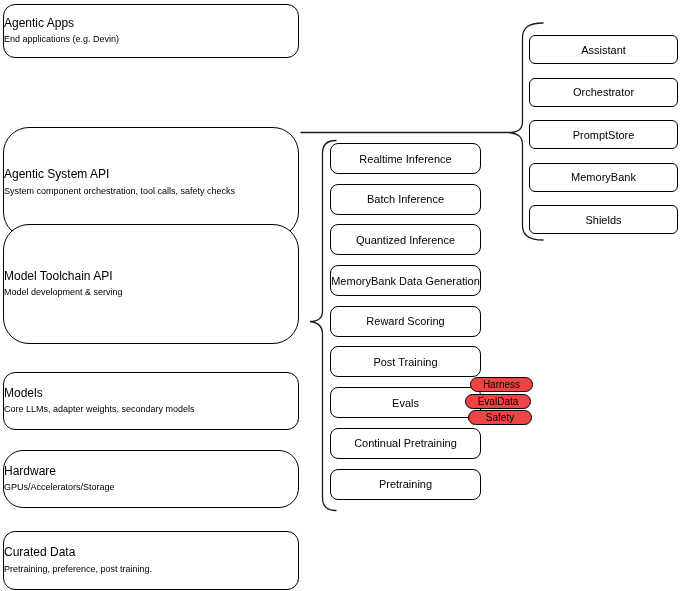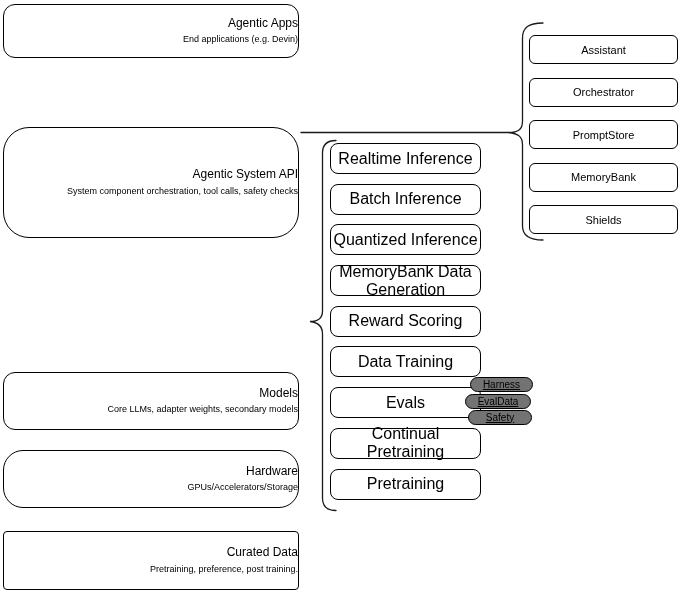--- a/index.html
+++ b/index.html
@@ -32,53 +32,53 @@
   
   .lbox {
     position: absolute;
     left: 3px;
     width: 296px;
     box-sizing: border-box;
     border: 1.3px solid #000000;
     background: #ffffff;
     display: flex;
     flex-direction: column;
-    align-items: flex-end;
+    align-items: flex-start;
     justify-content: center;
     gap: 5px;
     text-align: center;
   }
   .ltitle { font-size: 12px; line-height: 1.1; }
   .lsub   { font-size: 9px;  line-height: 1.1; }
   .pos-apps      { top: 4px;   height: 54px;  border-radius: 12px; }
   .pos-sysapi    { top: 85px;  height: 111px; border-radius: 26px; margin-top: 42px; }
   .pos-toolchain { top: 224px; height: 120px; border-radius: 26px; }
   .pos-models    { top: 372px; height: 58px;  border-radius: 12px; }
   .pos-hardware  { top: 450px; height: 58px;  border-radius: 20px; }
-  .pos-curated   { top: 531px; height: 59px;  border-radius: 4px; }
+  .pos-curated   { top: 531px; height: 59px;  border-radius: 12px; }
 
   
   .mid-col {
     position: absolute;
     left: 330px; top: 143px;
     width: 151px;
     display: flex;
     flex-direction: column;
     gap: 9.7px;
   }
   .mbox {
     box-sizing: border-box;
     height: 31px;
     border: 1.3px solid #000000;
     border-radius: 8px;
     background: #ffffff;
     display: flex;
     align-items: center;
     justify-content: center;
-    font-size: 16px;
+    font-size: 11px;
     text-align: center;
   }
 
   
   .right-col {
     position: absolute;
     left: 529px; top: 35px;
     width: 149px;
     display: flex;
     flex-direction: column;
@@ -97,27 +97,26 @@
     text-align: center;
   }
 
   
   .pill {
     position: absolute;
     box-sizing: border-box;
     height: 15px;
     border: 1.2px solid #000000;
     border-radius: 8px;
-    background: #737373;
+    background: #ef4444;
     display: flex;
     align-items: center;
     justify-content: center;
     font-size: 10px;
     line-height: 1;
-    text-decoration: underline;
   }
   .pill-harness  { left: 470px; top: 377px; width: 63px; }
   .pill-evaldata { left: 465px; top: 394px; width: 66px; }
   .pill-safety   { left: 468px; top: 410px; width: 64px; }
 </style>
 </head>
 <body>
 
 <div class="canvas">
 
@@ -139,20 +138,24 @@
   <div class="lbox pos-apps">
     <div class="ltitle">Agentic Apps</div>
     <div class="lsub">End applications (e.g. Devin)</div>
   </div>
 
   <div class="lbox pos-sysapi">
     <div class="ltitle">Agentic System API</div>
     <div class="lsub">System component orchestration, tool calls, safety checks</div>
   </div>
 
+  <div class="lbox pos-toolchain">
+    <div class="ltitle">Model Toolchain API</div>
+    <div class="lsub">Model development &amp; serving</div>
+  </div>
 
   <div class="lbox pos-models">
     <div class="ltitle">Models</div>
     <div class="lsub">Core LLMs, adapter weights, secondary models</div>
   </div>
 
   <div class="lbox pos-hardware">
     <div class="ltitle">Hardware</div>
     <div class="lsub">GPUs/Accelerators/Storage</div>
   </div>
@@ -161,21 +164,21 @@
     <div class="ltitle">Curated Data</div>
     <div class="lsub">Pretraining, preference, post training.</div>
   </div>
 
   <div class="mid-col">
     <div class="mbox">Realtime Inference</div>
     <div class="mbox">Batch Inference</div>
     <div class="mbox">Quantized Inference</div>
     <div class="mbox">MemoryBank Data Generation</div>
     <div class="mbox">Reward Scoring</div>
-    <div class="mbox">Data Training</div>
+    <div class="mbox">Post Training</div>
     <div class="mbox">Evals</div>
     <div class="mbox">Continual Pretraining</div>
     <div class="mbox">Pretraining</div>
   </div>
 
   <div class="pill pill-harness">Harness</div>
   <div class="pill pill-evaldata">EvalData</div>
   <div class="pill pill-safety">Safety</div>
 
   <div class="right-col">

